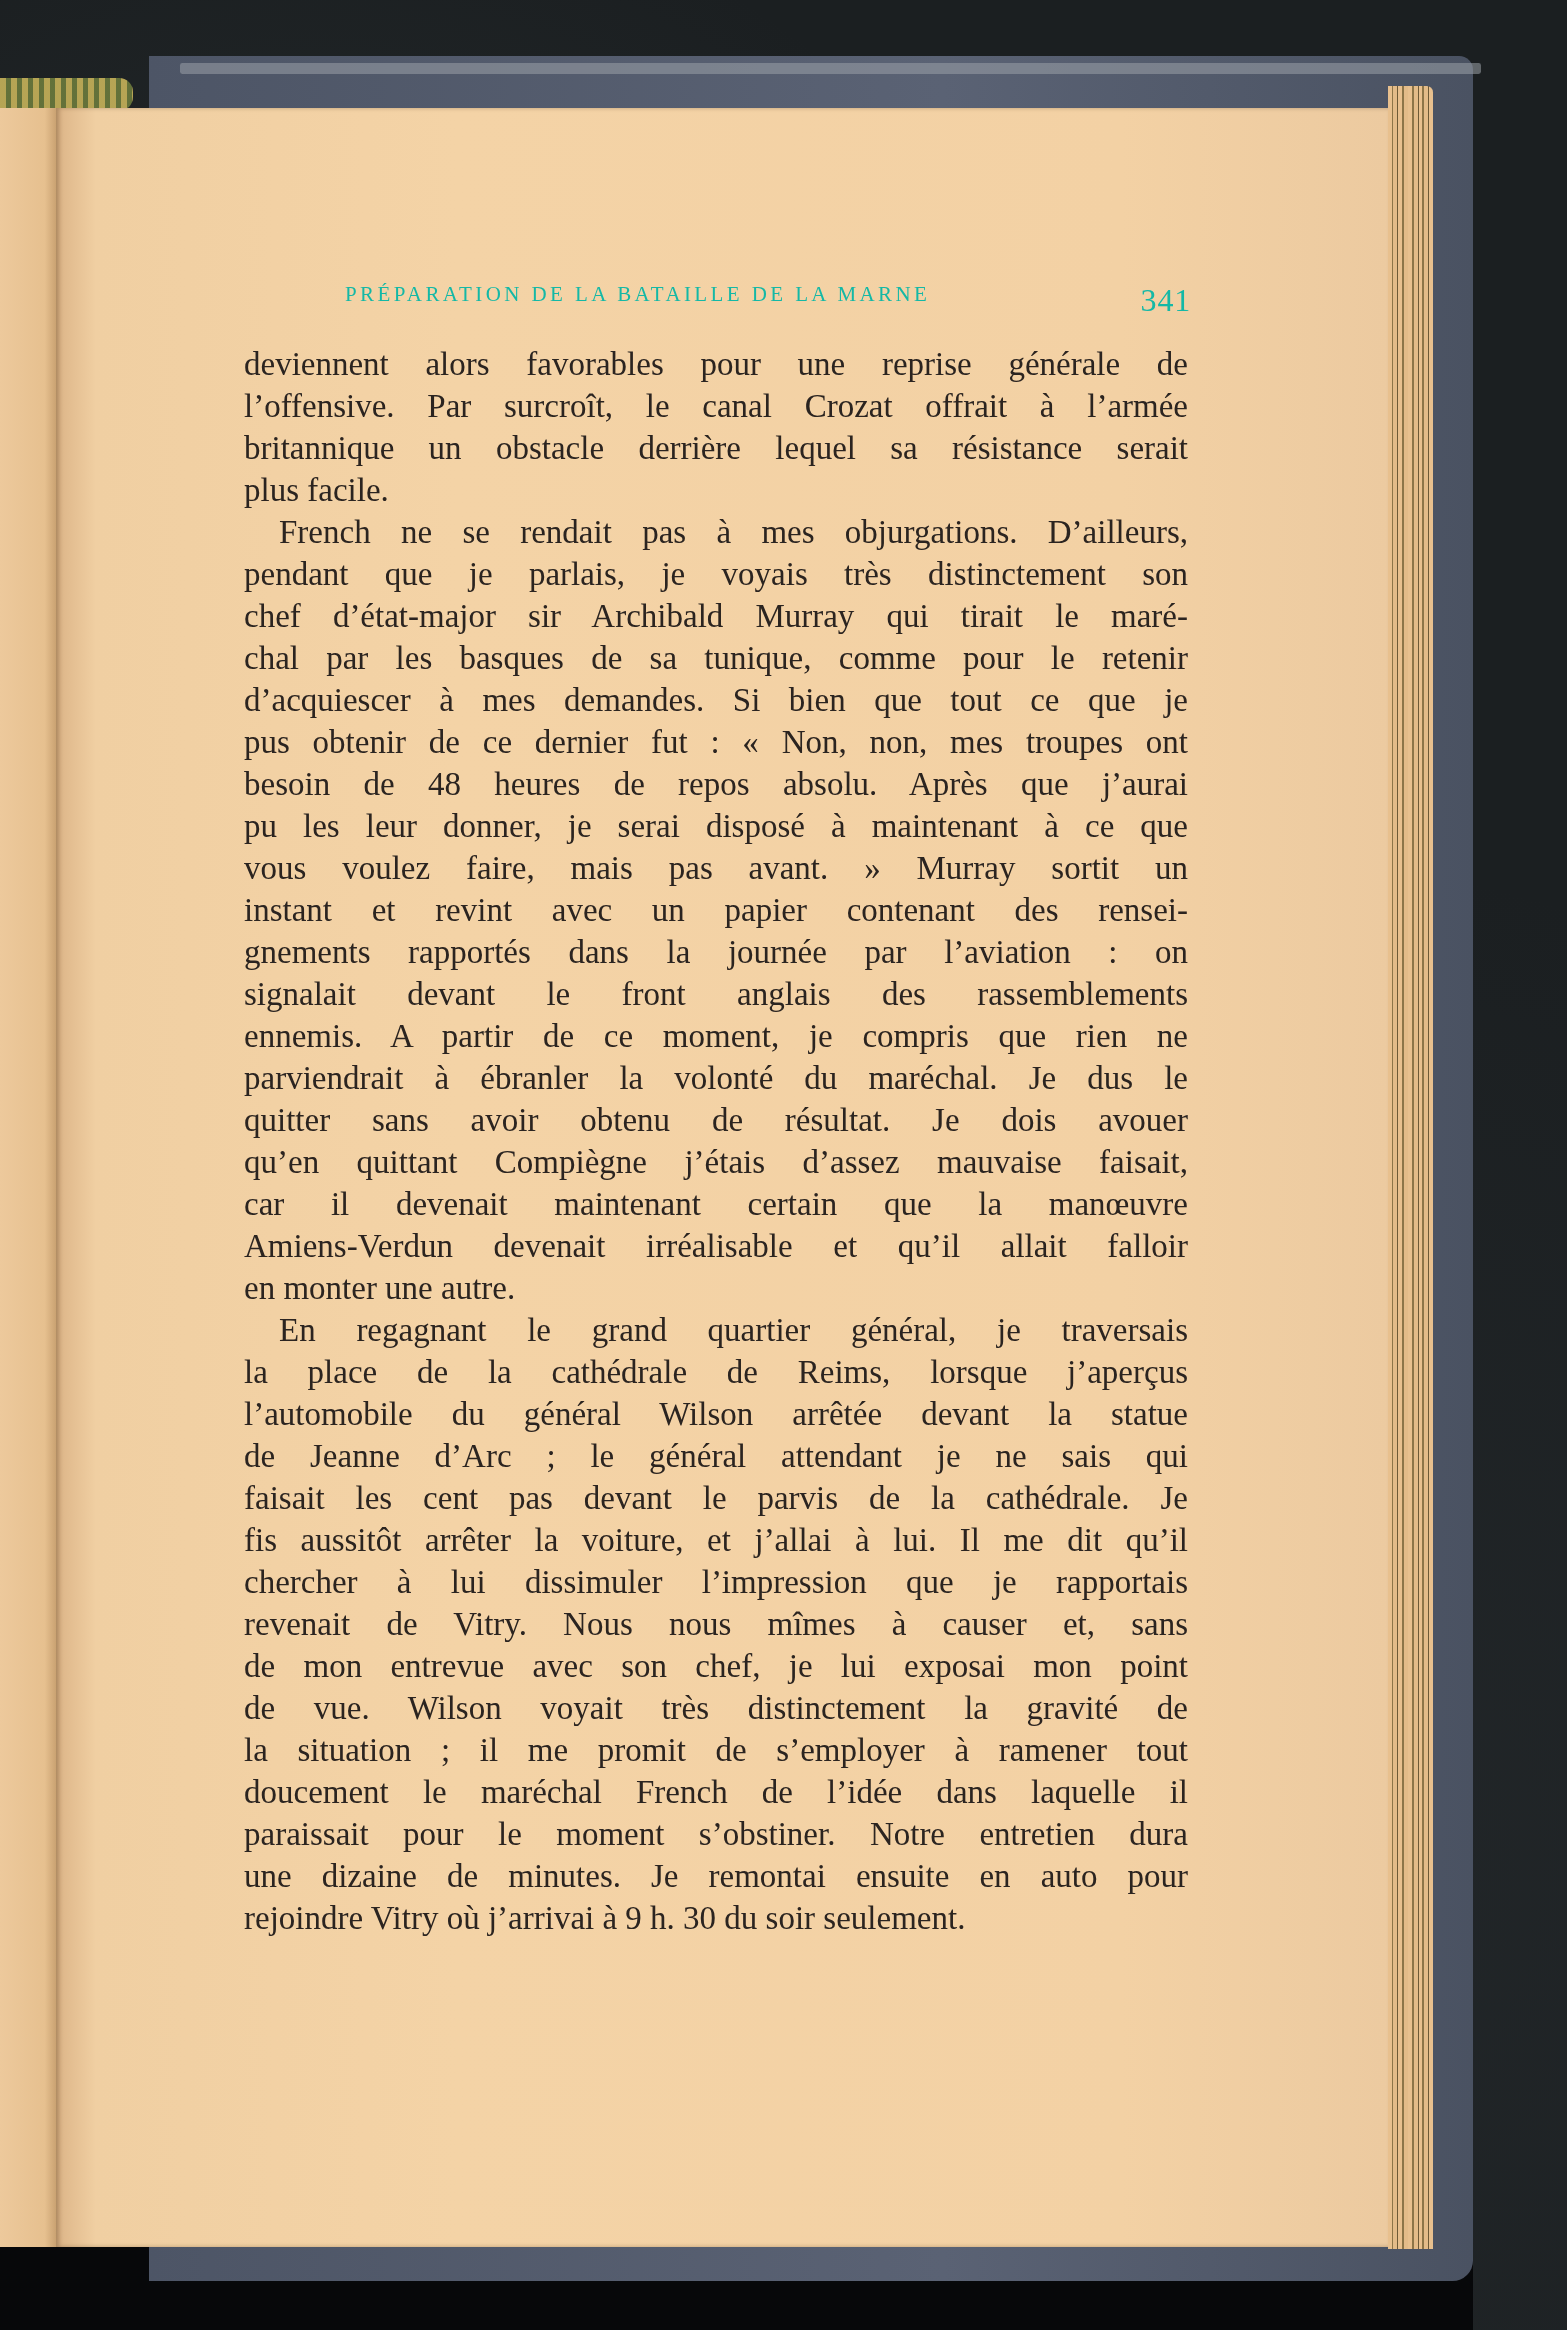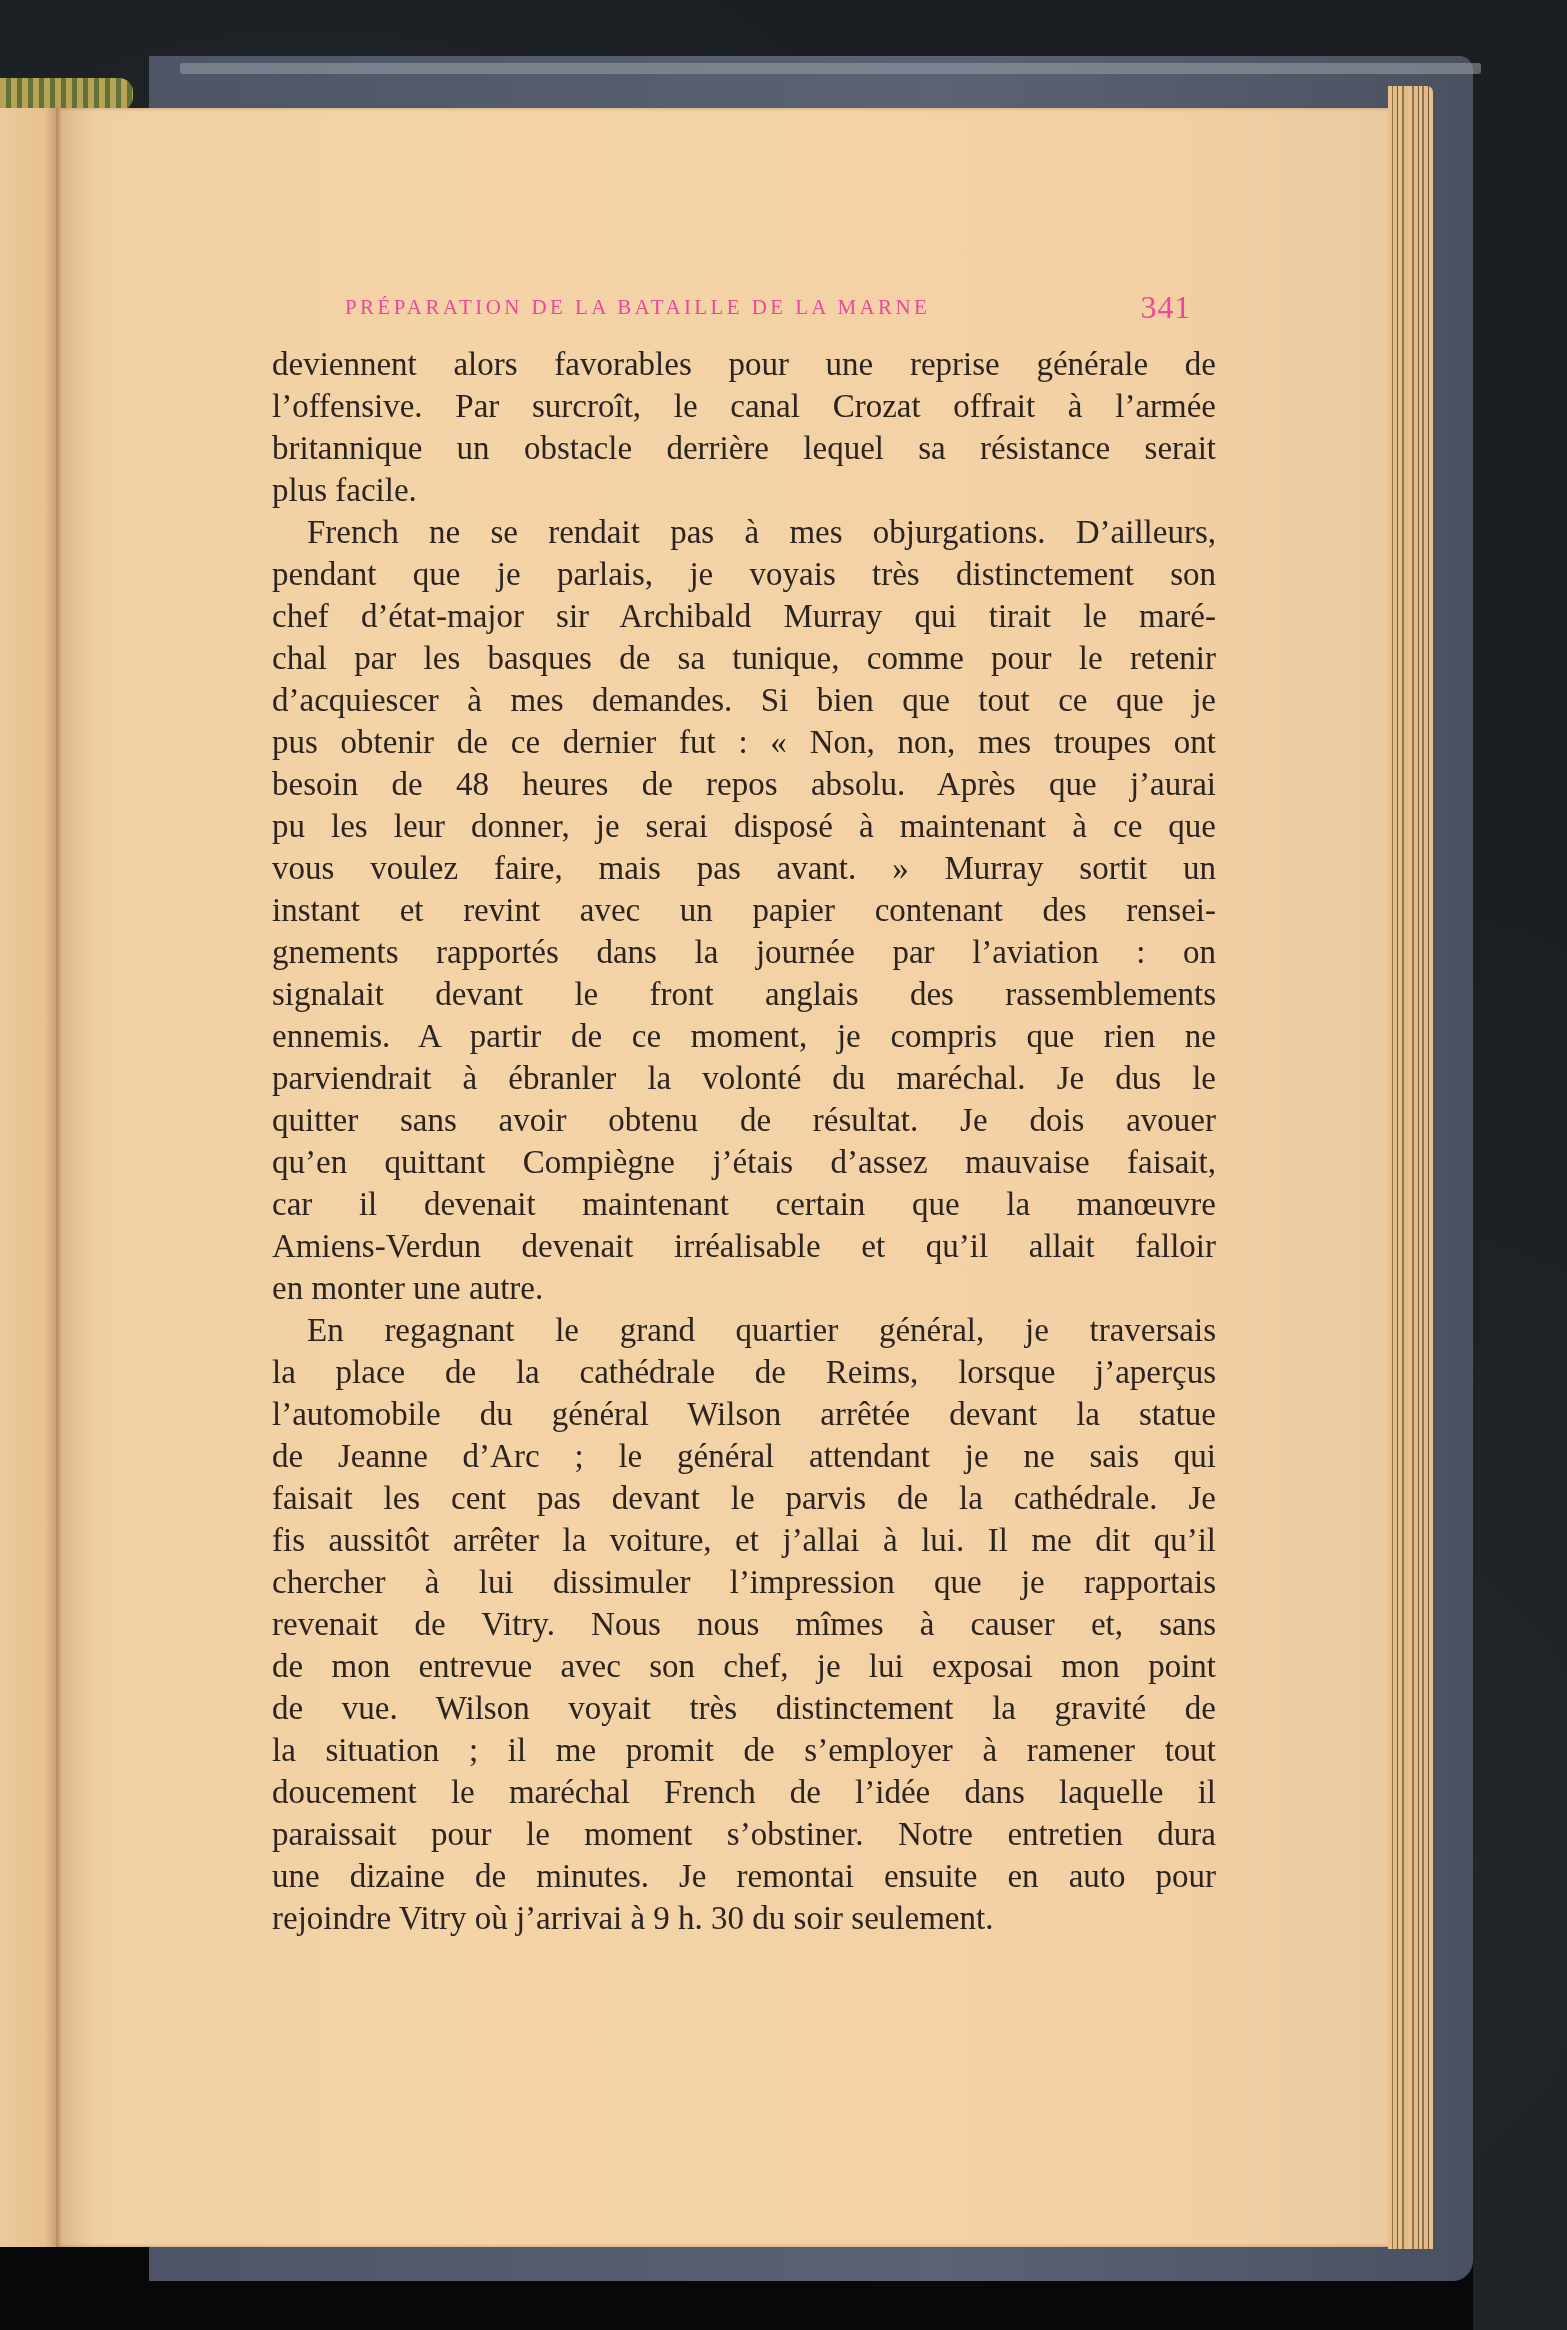--- a/index.html
+++ b/index.html
@@ -89,46 +89,45 @@
       background: repeating-linear-gradient(90deg,
         #e8c08e 0 3.9px,
         #8d7548 3.9px 5.5px,
         #e3bb88 5.5px 9.4px,
         #6e5a36 9.4px 10.2px);
       border-radius: 0 6.3px 0 0;
     }
     .running-head {
       position: absolute;
       left: 345px;
-      top: 288px;
+      top: 282px;
       width: 846px;
       height: 39px;
       display: flex;
-      align-items: center;
+      align-items: flex-start;
       justify-content: space-between;
-      color: #ec4899;
+      color: #14b8a6;
     }
     .running-title {
       font-size: 21px;
       letter-spacing: 3.4px;
       white-space: nowrap;
     }
     .page-number {
       font-size: 32px;
       letter-spacing: 0.8px;
     }
     .body-text {
       position: absolute;
       left: 244px;
       top: 343px;
       width: 944px;
       color: #2b2420;
       font-size: 33px;
       line-height: 42px;
-      margin-left: 28px;
     }
     .line {
       display: block;
       white-space: nowrap;
       text-align: justify;
       text-align-last: justify;
       height: 42px;
     }
     .line.last {
       text-align-last: left;

